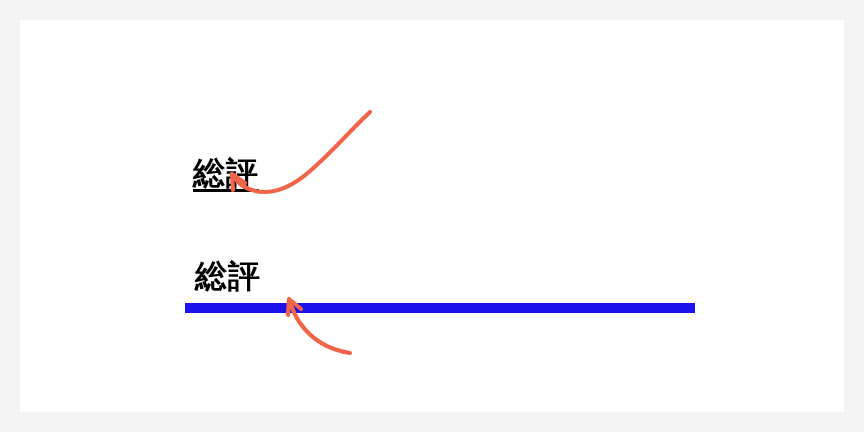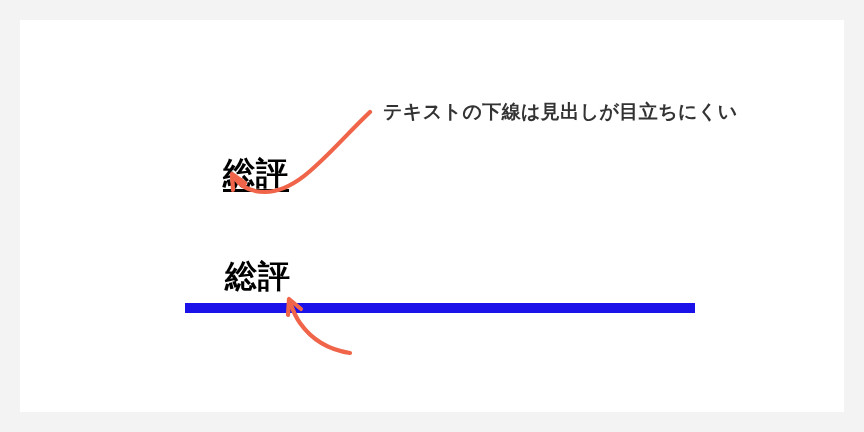--- a/index.html
+++ b/index.html
@@ -44,21 +44,20 @@
     top: 352px;
   }
   .heading {
     position: absolute;
     color: #000000;
     font-size: 32px;
     font-weight: 700;
     line-height: 1;
     letter-spacing: 1px;
     white-space: nowrap;
-    margin-left: 30px;
   }
   #heading-underline {
     left: 173px;
     top: 137px;
     text-decoration: underline;
     text-decoration-thickness: 3px;
     text-underline-offset: 5px;
   }
   #heading-border {
     left: 175px;
@@ -83,21 +82,20 @@
 </style>
 </head>
 <body>
 
 <div id="stage">
 
   <div id="card">
 
     <div class="heading" id="heading-underline">総評</div>
 
-    <div class="anno" id="anno-top">テキストの下線は見出しが目立ちにくい</div>
 
     <div class="heading" id="heading-border">総評</div>
 
     <div id="blue-bar"></div>
 
 
   </div>
 
   <svg id="arrows" viewBox="0 0 864 432">
 

